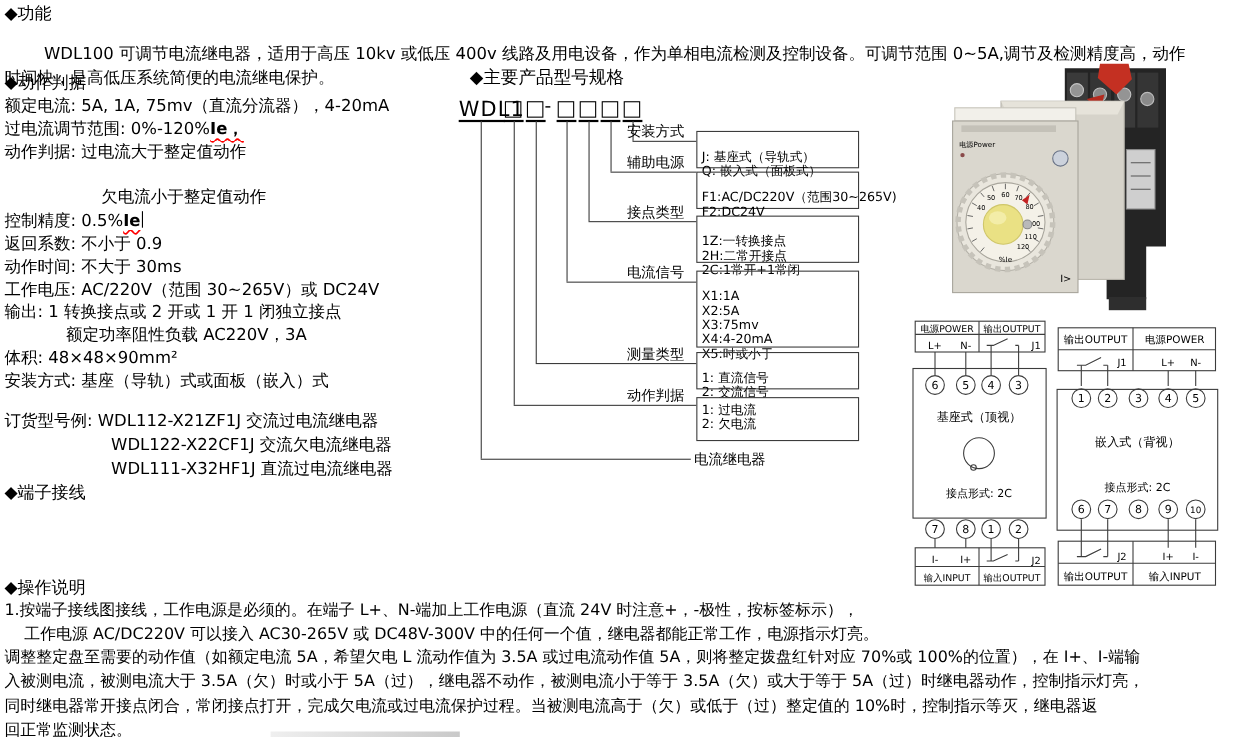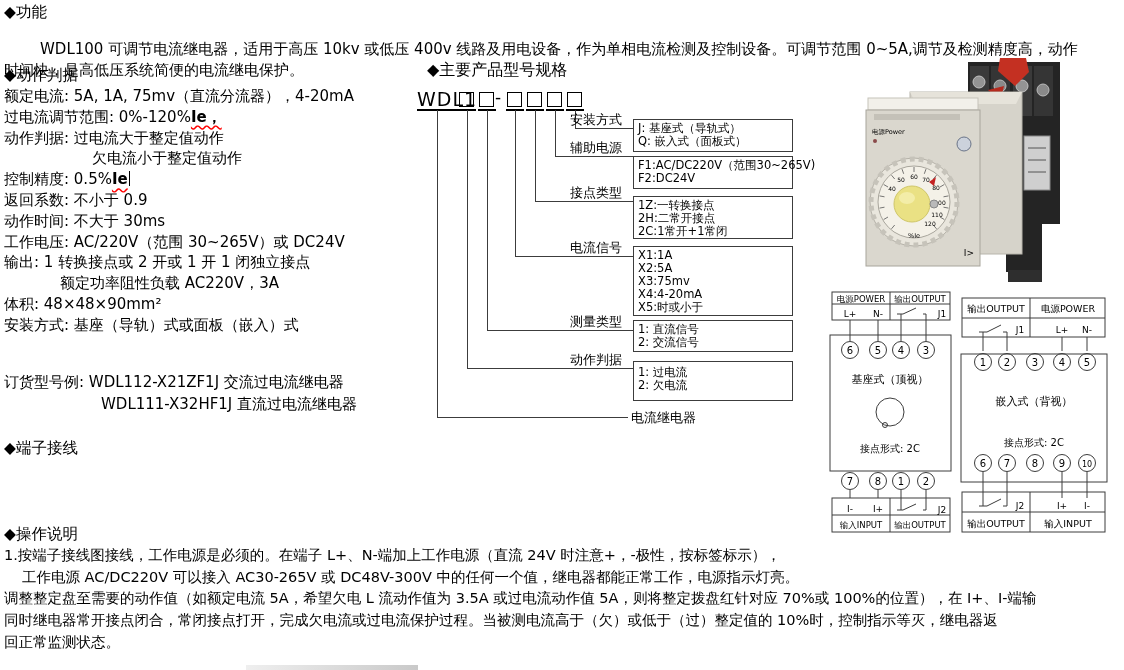--- a/index.html
+++ b/index.html
@@ -7,37 +7,37 @@
     width:1124px;height:670px;position:relative;overflow:hidden;
     background:#ffffff;color:#000;
     font-family:"DejaVu Sans",sans-serif;
   }
   .abs{position:absolute;}
   .line{white-space:pre;font-size:15px;line-height:21px;}
   .ops-line{white-space:pre;font-size:14.5px;line-height:21.7px;}
   .heading{font-size:15.5px;line-height:21px;white-space:pre;}
   .wavy{text-decoration-line:underline;text-decoration-style:wavy;text-decoration-color:#ff0000;text-underline-offset:3px;font-weight:bold;}
   .caret{display:inline-block;width:1.5px;height:15px;background:#000;vertical-align:-2px;margin-left:1px;}
-  .ind-a{padding-left:88px;}
+  .ind-a{padding-left:88px;margin-top:21px;}
   .ind-b{padding-left:56px;}
   .ord-ind{padding-left:97px;}
   .ops-ind{padding-left:18px;}
 
   
   #model{left:415px;top:58px;width:380px;height:380px;}
   .md-title{position:absolute;left:12px;top:2px;font-size:16px;white-space:pre;}
   .mc-prefix{position:absolute;left:2px;top:30px;font-size:19px;letter-spacing:1px;white-space:pre;}
   .mc-sep{position:absolute;left:80px;top:29px;font-size:17px;}
   .mc-box{position:absolute;top:34px;width:13px;height:13px;border:1.5px solid #000;}
   .mc-ul{position:absolute;height:1.5px;background:#000;top:51px;}
   .vline{position:absolute;width:1px;background:#3c3c3c;top:52px;}
   .hline{position:absolute;height:1px;background:#3c3c3c;}
   .md-label{position:absolute;width:60px;font-size:13px;white-space:pre;}
-  .mbox{position:absolute;left:218px;width:160px;border:1px solid #3c3c3c;box-sizing:border-box;
-        font-size:11.5px;padding:2px 4px;}
+  .mbox{position:absolute;left:218px;width:148px;border:1px solid #3c3c3c;box-sizing:border-box;
+        font-size:11.5px;padding:16px 4px;}
   .mbox div{line-height:13px;white-space:pre;}
   .md-root{position:absolute;left:216px;top:351px;font-size:13px;white-space:pre;}
 
   svg text{fill:#000;}
   #photo{left:850px;top:56px;width:218px;height:234px;}
   #diagL{left:824px;top:288px;}
   #diagR{left:954px;top:292px;}
   #edge-artifact{left:246px;top:665px;width:172px;height:5px;
      background:linear-gradient(to right,#efefef,#c9c9c9);}
 </style>
@@ -61,20 +61,21 @@
   <div class="line" style="line-height:20.8px;">动作时间: 不大于 30ms</div>
   <div class="line" style="line-height:20.8px;">工作电压: AC/220V（范围 30~265V）或 DC24V</div>
   <div class="line" style="line-height:20.8px;">输出: 1 转换接点或 2 开或 1 开 1 闭独立接点</div>
   <div class="line ind-b" style="line-height:20.8px;">额定功率阻性负载 AC220V，3A</div>
   <div class="line" style="line-height:20.8px;">体积: 48×48×90mm²</div>
   <div class="line" style="line-height:20.8px;">安装方式: 基座（导轨）式或面板（嵌入）式</div>
 </div>
 
 <div class="abs" style="left:4px;top:372px;width:560px;">
   <div class="line" style="line-height:21.8px;">订货型号例: WDL112-X21ZF1J 交流过电流继电器</div>
+  <div class="line ord-ind" style="line-height:21.8px;">WDL122-X22CF1J 交流欠电流继电器</div>
   <div class="line ord-ind" style="line-height:21.8px;">WDL111-X32HF1J 直流过电流继电器</div>
 </div>
 
 <div class="abs heading" style="left:4px;top:438px;">◆端子接线</div>
 
 <div id="model" class="abs">
   <div class="md-title">◆主要产品型号规格</div>
 
   <div class="mc-prefix">WDL1</div>
   <div class="mc-sep">-</div>
@@ -307,17 +308,18 @@
   <text x="42" y="235" font-size="9.5" text-anchor="middle">输出OUTPUT</text>
   <text x="114" y="235" font-size="9.5" text-anchor="middle">输入INPUT</text>
 </svg>
 </div>
 
 <div class="abs" style="left:4px;top:524px;width:1120px;">
   <div class="heading">◆操作说明</div>
   <div class="ops-line">1.按端子接线图接线，工作电源是必须的。在端子 L+、N-端加上工作电源（直流 24V 时注意+，-极性，按标签标示），</div>
   <div class="ops-line ops-ind">工作电源 AC/DC220V 可以接入 AC30-265V 或 DC48V-300V 中的任何一个值，继电器都能正常工作，电源指示灯亮。</div>
   <div class="ops-line">调整整定盘至需要的动作值（如额定电流 5A，希望欠电 L 流动作值为 3.5A 或过电流动作值 5A，则将整定拨盘红针对应 70%或 100%的位置），在 I+、I-端输</div>
+  <div class="ops-line">入被测电流，被测电流大于 3.5A（欠）时或小于 5A（过），继电器不动作，被测电流小于等于 3.5A（欠）或大于等于 5A（过）时继电器动作，控制指示灯亮，</div>
   <div class="ops-line">同时继电器常开接点闭合，常闭接点打开，完成欠电流或过电流保护过程。当被测电流高于（欠）或低于（过）整定值的 10%时，控制指示等灭，继电器返</div>
   <div class="ops-line">回正常监测状态。</div>
 </div>
 
 <div id="edge-artifact" class="abs"></div>
 
 </body></html>

